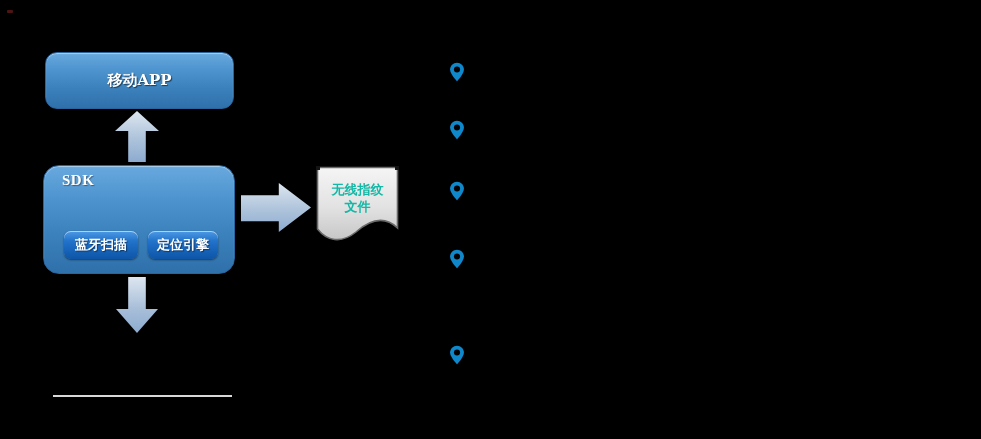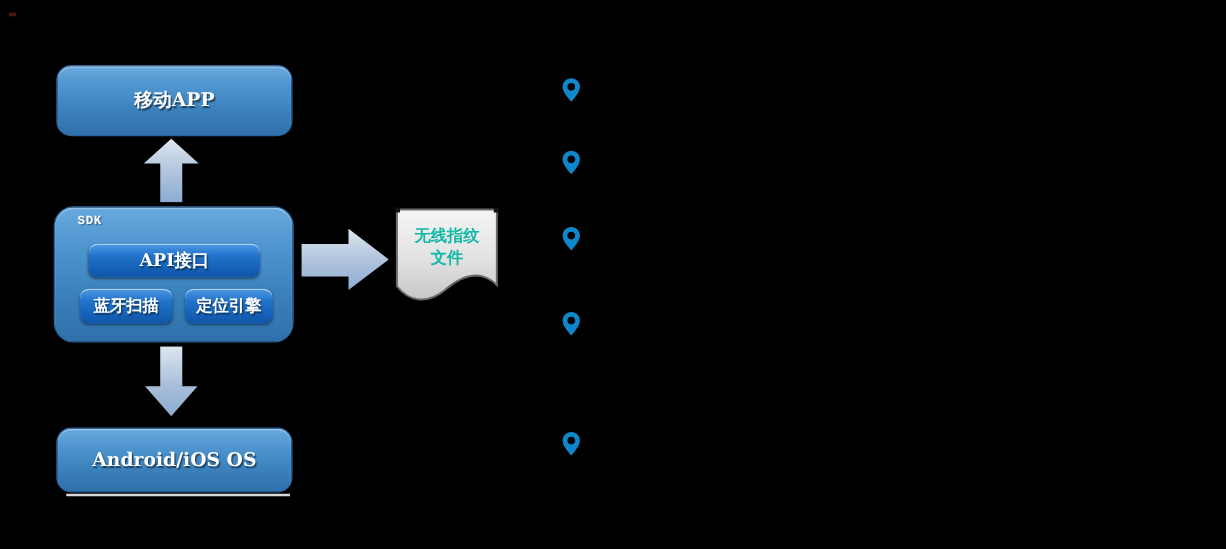--- a/index.html
+++ b/index.html
@@ -9,22 +9,22 @@
   
   .box{position:absolute;border-radius:12px;
        background:linear-gradient(180deg,#68a9de 0%,#4e94cf 30%,#3c82bd 62%,#2f70aa 100%);
        border:1px solid #2a649c;
        box-shadow:inset 0 1px 1px rgba(255,255,255,.45), 0 2px 3px rgba(0,0,0,.55);
        color:#ffffff;display:flex;align-items:center;justify-content:center;
        font-weight:700;text-shadow:1px 1px 1px rgba(0,0,0,.55);}
   .app-box{left:45px;top:52px;width:187px;height:55px;font-size:15px;}
   .os-box {left:45px;top:342px;width:187px;height:50px;font-size:15px;}
   .sdk-box{left:43px;top:165px;width:190px;height:107px;border-radius:16px;display:block;}
-  .sdk-label{position:absolute;left:18px;top:6px;font-family:Liberation Mono, monospace;
-             font-size:10px;font-weight:700;letter-spacing:.5px;color:#fff;
+  .sdk-label{position:absolute;left:18px;top:6px;font-family:Liberation Serif, serif;
+             font-size:15px;font-weight:700;letter-spacing:.5px;color:#fff;
              text-shadow:1px 1px 1px rgba(0,0,0,.4);text-align:right;}
 
   
   .inner-btn{position:absolute;border-radius:7px;
        background:linear-gradient(180deg,#4e9ae4 0%,#2273cb 35%,#1663b8 70%,#0f55a6 100%);
        box-shadow:inset 0 1px 0 rgba(255,255,255,.55), 0 1px 2px rgba(0,0,0,.5);
        display:flex;align-items:center;justify-content:center;color:#ffffff;
        font-size:13px;font-weight:600;text-shadow:1px 1px 1px rgba(0,0,0,.45);}
   .btn-api{left:27px;top:29px;width:137px;height:27px;font-size:14px;}
   .btn-bt {left:20px;top:65px;width:74px;height:28px;}
@@ -69,30 +69,26 @@
   <div class="red-dot"></div>
 
   <div class="box app-box">
     <span>移动APP</span>
   </div>
 
   <div class="arrow arrow-up"></div>
 
   <div class="box sdk-box">
     <div class="sdk-label">SDK</div>
-    <div class="inner-btn btn-api">API接口</div>
     <div class="inner-btn btn-loc">定位引擎</div>
     <div class="inner-btn btn-bt">蓝牙扫描</div>
   </div>
 
   <div class="arrow arrow-down"></div>
 
-  <div class="box os-box">
-    <span>Android/iOS OS</span>
-  </div>
   <div class="underline"></div>
 
   <div class="arrow arrow-right"></div>
 
   <div class="doc">
     <svg viewBox="0 0 83 82" preserveAspectRatio="none">
       <defs>
         <linearGradient id="docg" x1="0" y1="0" x2="0" y2="1">
           <stop offset="0" stop-color="#f5f5f5"></stop>
           <stop offset="0.55" stop-color="#e2e2e2"></stop>

